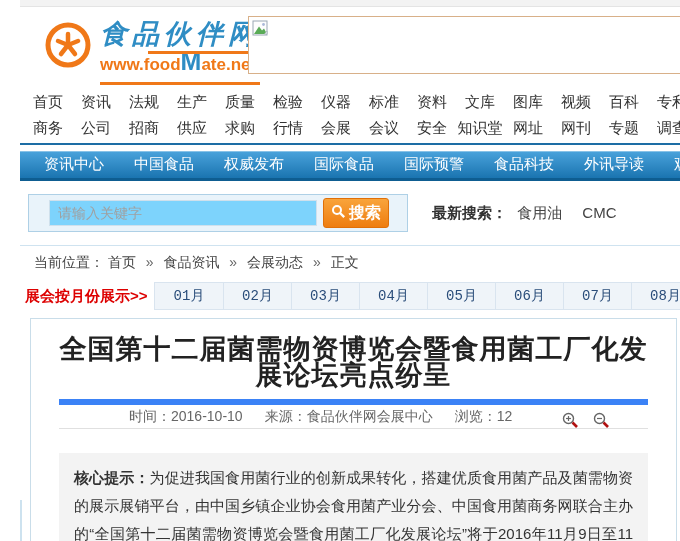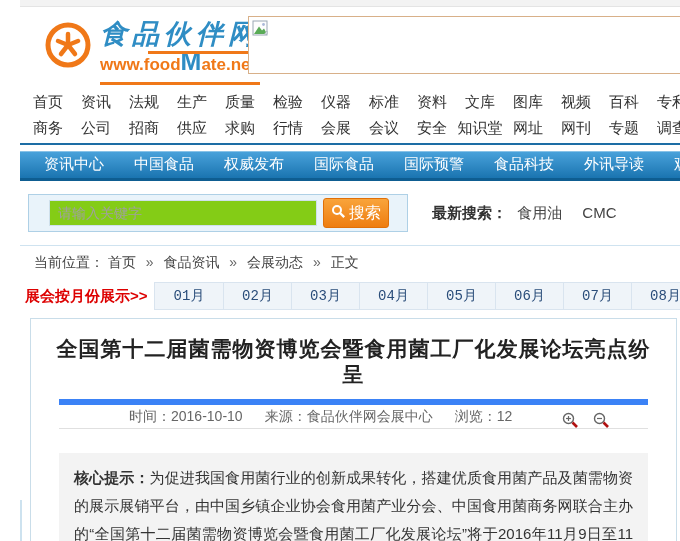--- a/index.html
+++ b/index.html
@@ -35,45 +35,45 @@
              padding-left:24px; background:linear-gradient(#4aa3dc,#1a74b0);
              border-bottom:3px solid #0e5d91; box-shadow:inset 0 1px 0 rgba(255,255,255,.35);
              white-space:nowrap; overflow:hidden; }
   .bluebar a { color:#fff; font-size:15px; text-decoration:none; cursor:pointer; }
 
   
   .search-row { position:relative; height:64px; }
   .search-wrap { position:absolute; left:8px; top:13px; width:380px; height:38px;
                  background:#e9f3fa; border:1px solid #aed0e6; display:flex; align-items:center; }
   .search-input { margin-left:20px; width:268px; height:26px; border:1px solid #cfe0ec;
-                  background:#84cc16; font-size:14px; color:#555; padding-left:8px; outline:none; }
+                  background:#7dd3fc; font-size:14px; color:#555; padding-left:8px; outline:none; }
   .search-input::placeholder { color:#a0a0a0; }
   .search-btn { margin-left:6px; width:66px; height:30px; border:1px solid #e07008; border-radius:3px;
-                background:linear-gradient(#f9a43b,#ee7d10); color:#fff; font-size:16px; font-weight:normal;
+                background:linear-gradient(#f9a43b,#ee7d10); color:#fff; font-size:16px; font-weight:bold;
                 display:flex; align-items:center; justify-content:center; gap:3px; cursor:pointer; }
   .latest { position:absolute; left:412px; top:23px; font-size:15px; color:#333; white-space:nowrap; }
   .latest b { font-weight:bold; margin-right:6px; }
   .latest a { color:#444; text-decoration:none; margin-right:16px; cursor:pointer; }
 
   
   .breadcrumb { border-top:1px solid #cfe3f0; padding:8px 0 5px 14px; font-size:14px; color:#444; }
   .breadcrumb a { color:#444; text-decoration:none; cursor:pointer; }
   .crumb-sep { margin:0 6px; color:#666; }
 
   
   .months-row { display:flex; align-items:center; padding:5px 0 8px;justify-content:flex-end; }
   .months-label { width:152px; padding-left:5px; color:#dd0000; font-weight:bold; font-size:15px; white-space:nowrap; }
   .months-cells { display:flex; border:1px solid #d9e4ef;font-family:Liberation Mono, monospace; }
   .month-cell { width:68px; height:26px; line-height:26px; text-align:center; background:#eff4f9;
                 border-left:1px solid #d9e4ef; color:#2a4d7a; font-size:14px; cursor:pointer; }
   .month-cell:first-child { border-left:none; }
 
   
   .content-box { margin-left:10px; width:647px; border:1px solid #c9dde9; background:#fff; height:260px; }
-  .article-title { text-align:center; padding:17px 18px 11px; font-size:21px; font-weight:bold;
+  .article-title { text-align:center; padding:17px 18px 11px; font-size:27px; font-weight:bold;
                    color:#222; letter-spacing:1px; line-height:26px; }
   .meta-row { margin:0 28px; height:30px; border-top:6px solid #3b82f6; border-bottom:1px solid #e0e0e0;
               display:flex; align-items:center; position:relative; font-size:14px; color:#666; padding-left:70px; }
   .meta-row .grp { margin-right:22px; white-space:nowrap; }
   .zoom-icons { position:absolute; right:38px; top:7px; display:flex; gap:14px; }
   .zoom-icons span { cursor:pointer; display:inline-flex; }
   .summary { margin:24px 28px 0 28px; background:#f3f3f3; padding:11px 15px; font-size:15px;
              color:#333; line-height:28px; text-align:justify; }
   .summary b { font-weight:bold; }
 

